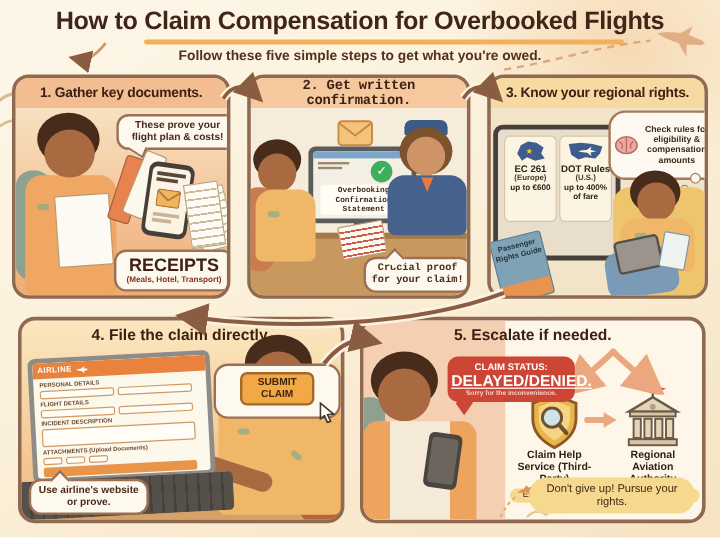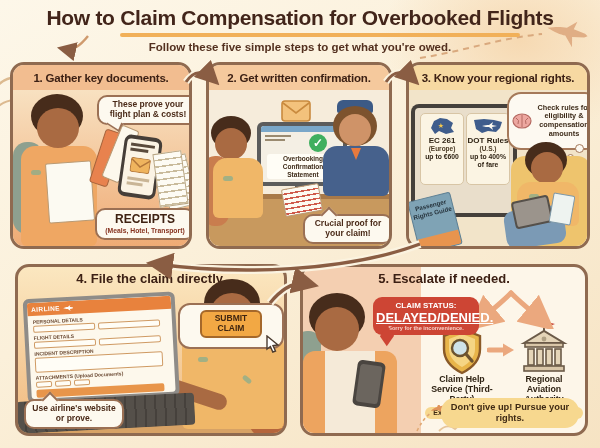--- a/index.html
+++ b/index.html
@@ -19,21 +19,21 @@
   .ptitle{font-weight:bold;color:#3c2014;font-size:11.5px;letter-spacing:-0.2px;text-align:center;width:100%;}
   .body{position:absolute;left:0;right:0;bottom:0;}
   .abs{position:absolute;}
   
   .bubble{position:absolute;background:#fdf9ef;border:2px solid #9b7054;border-radius:10px;
     color:#4a2a18;font-weight:bold;text-align:center;padding:3px 4px;line-height:1.15;}
   .tail-bl::after{content:"";position:absolute;left:10px;bottom:-7px;width:10px;height:10px;background:#fdf9ef;
     border-left:2px solid #9b7054;border-bottom:2px solid #9b7054;transform:skewX(30deg) rotate(-45deg);}
   .tail-t::after{content:"";position:absolute;left:18px;top:-7px;width:10px;height:10px;background:#fdf9ef;
     border-left:2px solid #9b7054;border-top:2px solid #9b7054;transform:rotate(45deg);}
-  .pill{position:absolute;background:#f7d88f;border-radius:10px;color:#3f2a14;font-weight:bold;text-align:center;padding:2px 3px;line-height:1.2;}
+  .pill{position:absolute;background:#f7d88f;border-radius:10px;color:#3f2a14;font-weight:normal;text-align:center;padding:2px 3px;line-height:1.2;}
   
   .hair{position:absolute;border-radius:50%;background:#472c1b;}
   .face{position:absolute;border-radius:50%;background:#a96a42;}
   .shirt{position:absolute;border-radius:14px 14px 6px 6px;background:#f0b768;}
   .leaf{position:absolute;width:10px;height:5px;border-radius:5px;background:#8fae8b;opacity:.8;}
   
   .outline-box{box-sizing:border-box;border:1px solid #cf9a63;background:#fffdf6;border-radius:2px;}
   svg{display:block;}
 </style>
 </head>
@@ -92,27 +92,27 @@
           <div class="abs" style="left:5px;top:43px;width:16px;height:2.5px;background:#c9b596;"></div>
         </div>
       </div>
 
       <div>
         <div class="abs" style="left:150px;top:66px;width:27px;height:50px;background:#fdfbf4;border:1.5px solid #b9a684;transform:rotate(-14deg);background-image:repeating-linear-gradient(#fdfbf4 0 5px,#c9bb9c 5px 6.5px);"></div>
         <div class="abs" style="left:143px;top:62px;width:27px;height:52px;background:#fdfbf4;border:1.5px solid #b9a684;transform:rotate(-8deg);background-image:repeating-linear-gradient(#fdfbf4 0 5px,#c9bb9c 5px 6.5px);"></div>
       </div>
 
       <div class="bubble" style="left:82px;top:118px;width:92px;padding:3px 2px;">
-        <div style="font-size:12px;color:#3f2212;text-align:center;">RECEIPTS</div>
+        <div style="font-size:15px;color:#3f2212;text-align:center;">RECEIPTS</div>
         <div style="font-size:6.8px;color:#86321f;">(Meals, Hotel, Transport)</div>
       </div>
     </div>
   </div>
 
-  <div class="panel" style="left:206px;top:62px;width:186px;height:187px;">
+  <div class="panel" style="left:206px;top:62px;width:186px;height:187px;font-family:Liberation Mono, monospace;">
     <div class="band" style="background:#f5c99d;">
       <div class="ptitle">2. Get written confirmation.</div>
     </div>
     <div class="body" style="top:25px;background:#f6ecdb;">
       <svg class="abs" style="left:72px;top:10px;" width="30" height="22" viewBox="0 0 30 22">
         <rect x="1" y="1" width="28" height="20" rx="3" fill="#f3c27c" stroke="#c98a3e" stroke-width="1.6"></rect>
         <path d="M2 3 L15 13 L28 3" fill="none" stroke="#c98a3e" stroke-width="1.6"></path>
       </svg>
 
       <div class="abs" style="left:0;top:104px;right:0;bottom:0;background:#c8995e;border-top:5px solid #a87948;"></div>

